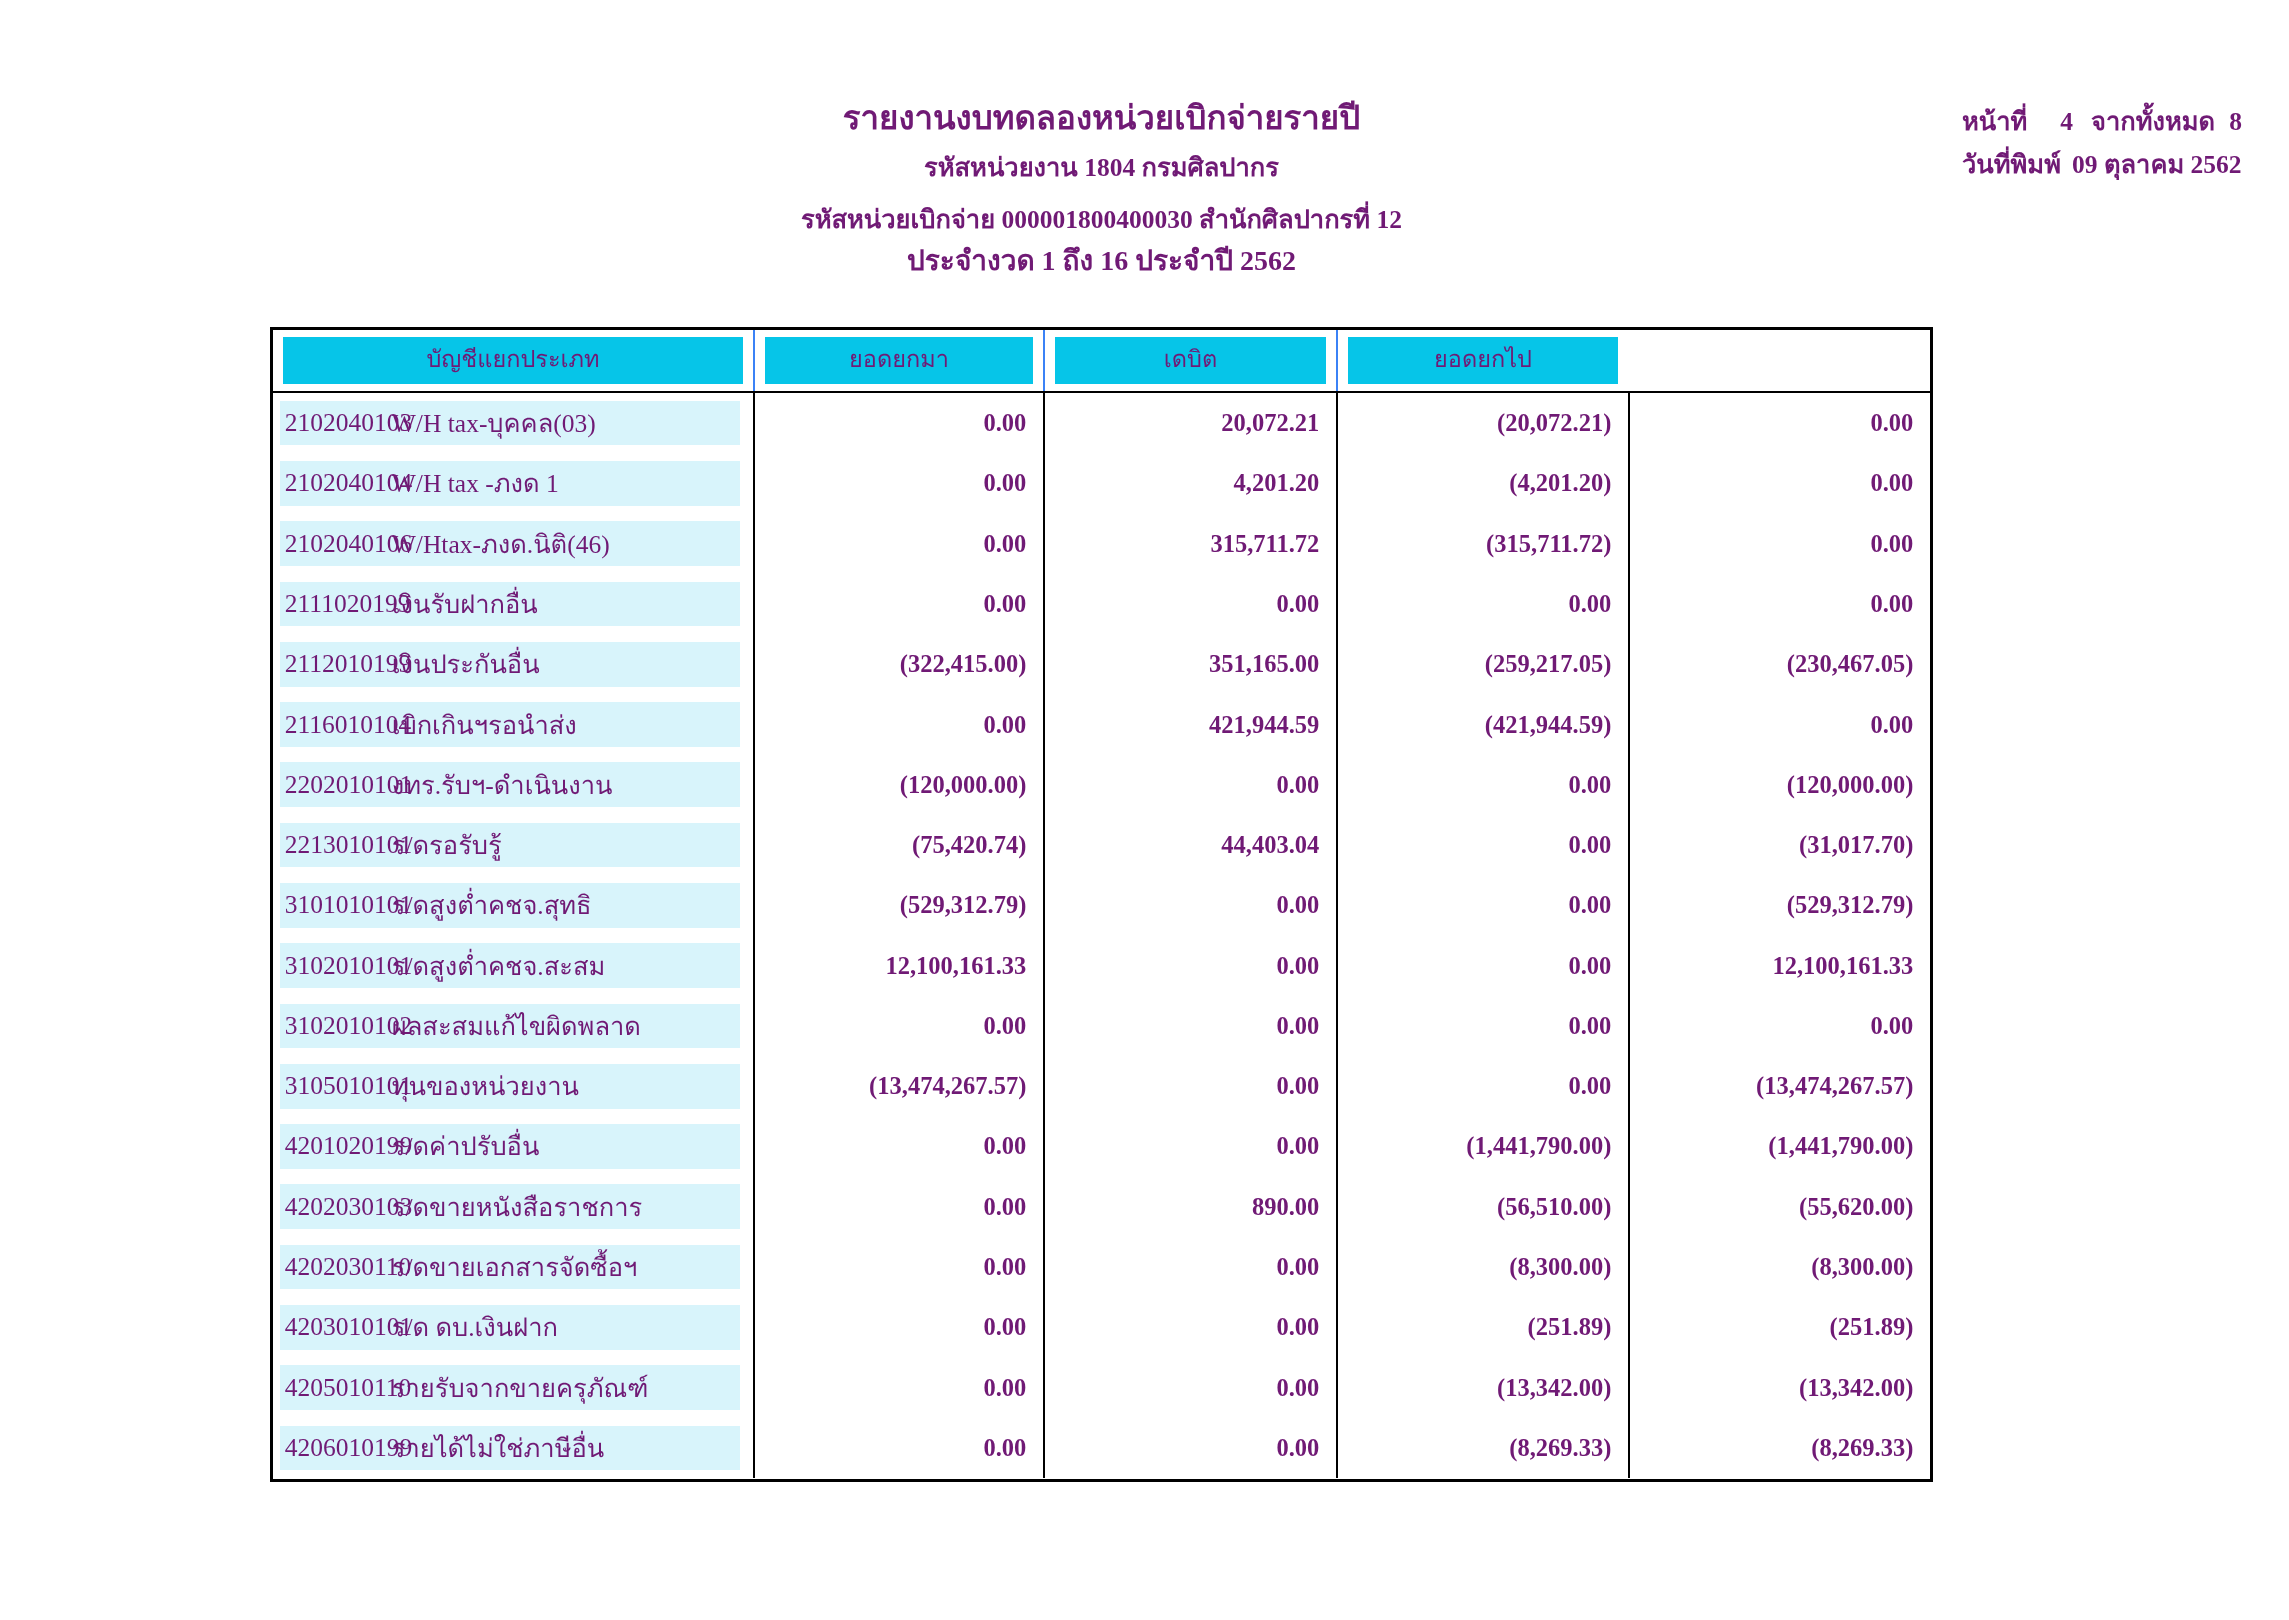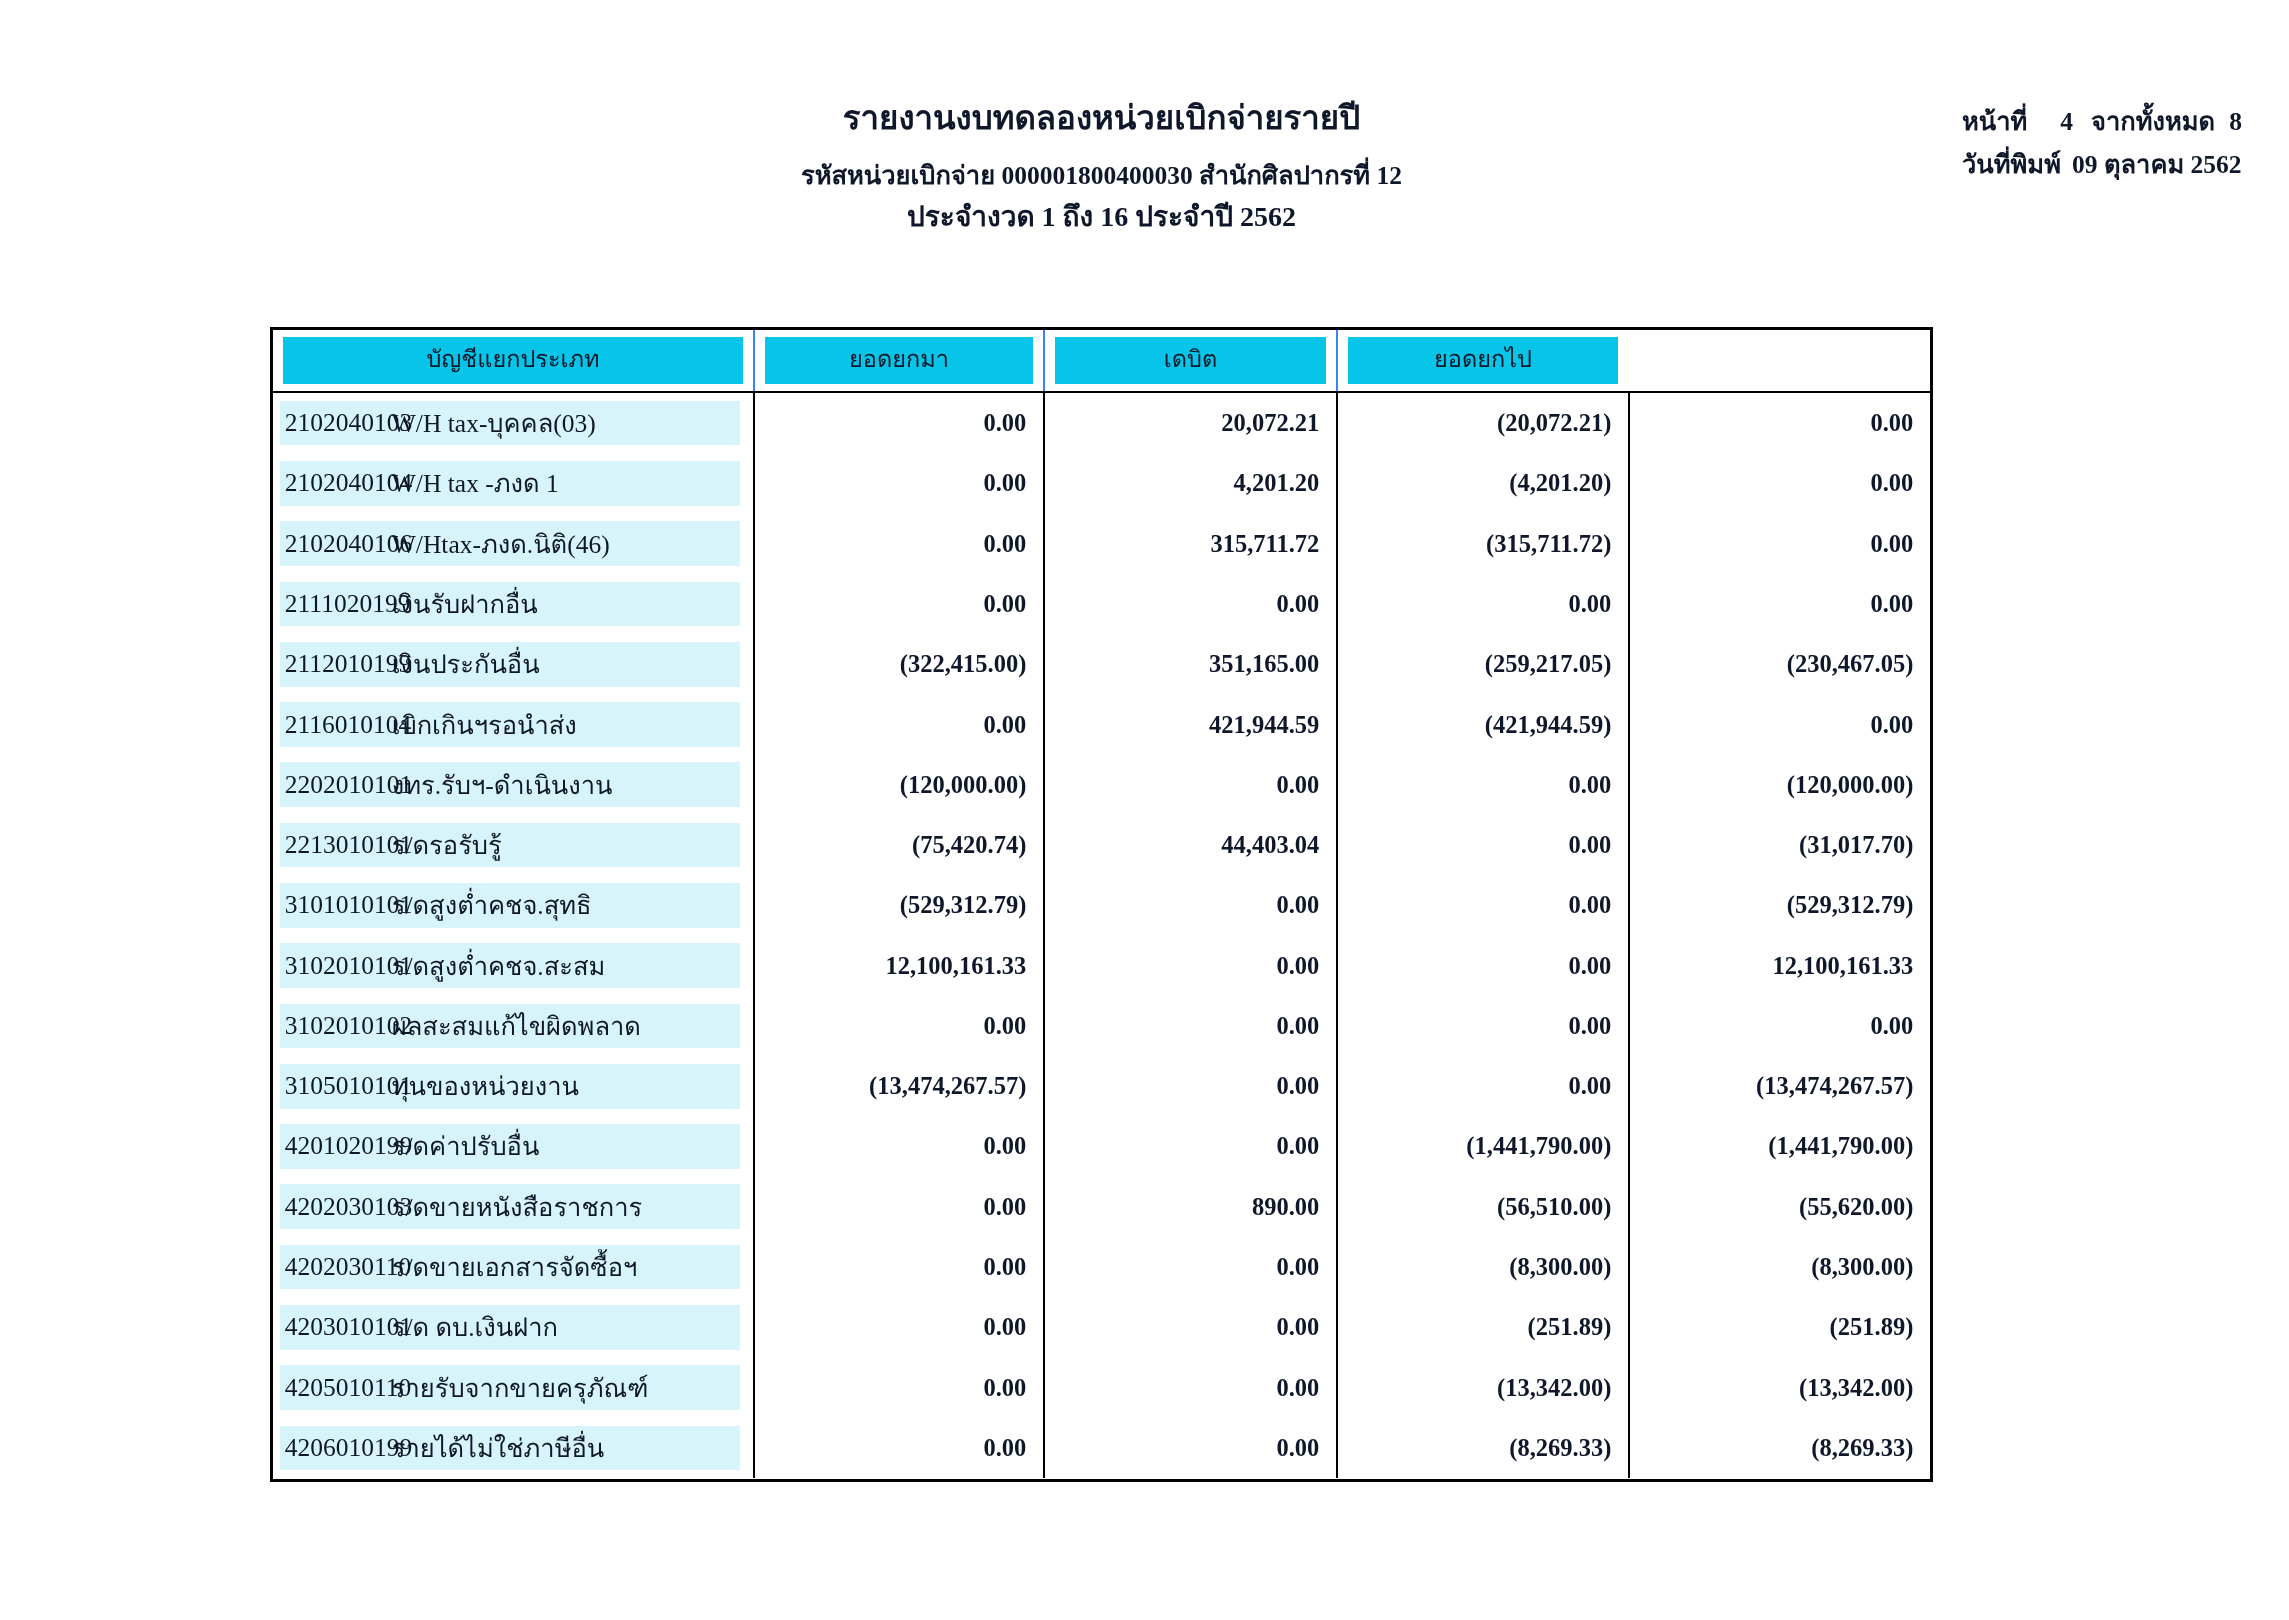--- a/index.html
+++ b/index.html
@@ -1,18 +1,18 @@
 <!DOCTYPE html>
 <html style="--header-fill: #06c5e8; --row-fill: #d8f4fb;"><head>
 <meta charset="utf-8">
 <style>
   html,body { margin:0; padding:0; background:#ffffff; }
   .page {
     position:relative; width:2290px; height:1620px; background:#ffffff;
-    font-family:"Liberation Serif","DejaVu Serif",serif; color:#0f172a;
+    font-family:"Liberation Serif","DejaVu Serif",serif; color:#701a75;
     overflow:hidden;
   }
 
   
   .title-block { position:absolute; left:270px; top:100px; width:1663px; text-align:center; font-weight:bold; }
   .title-l1 { font-size:33px; line-height:37px; }
   .title-l2 { font-size:25.5px; line-height:29px; margin-top:15.7px; }
   .title-l3 { font-size:25.5px; line-height:29px; margin-top:23.5px; }
   .title-l4 { font-size:28px; line-height:29px; margin-top:12px; }
 
@@ -62,20 +62,21 @@
   .code { width:107px; padding-left:4.9px; flex:none; }
   .name { flex:1; }
 </style>
 </head>
 <body>
 
 <div class="page">
 
   <div class="title-block">
     <div class="title-l1">รายงานงบทดลองหน่วยเบิกจ่ายรายปี</div>
+    <div class="title-l2">รหัสหน่วยงาน 1804 กรมศิลปากร</div>
     <div class="title-l3">รหัสหน่วยเบิกจ่าย 000001800400030 สำนักศิลปากรที่ 12</div>
     <div class="title-l4">ประจำงวด 1 ถึง 16 ประจำปี 2562</div>
   </div>
 
   <div class="page-info">
     <div class="pi-row">
       <span>หน้าที่</span>
       <span class="pi-val">4</span>
       <span>จากทั้งหมด</span>
       <span class="pi-val">8</span>

